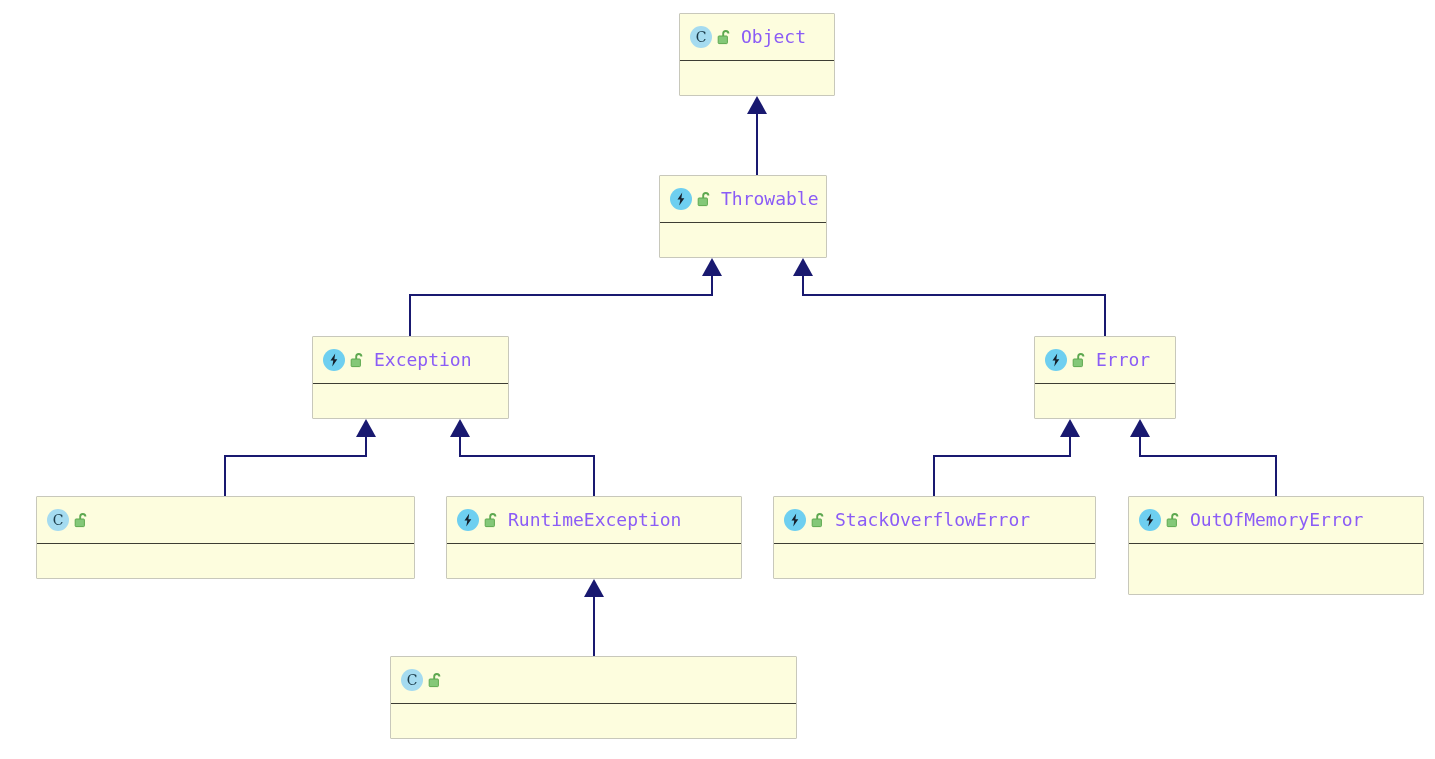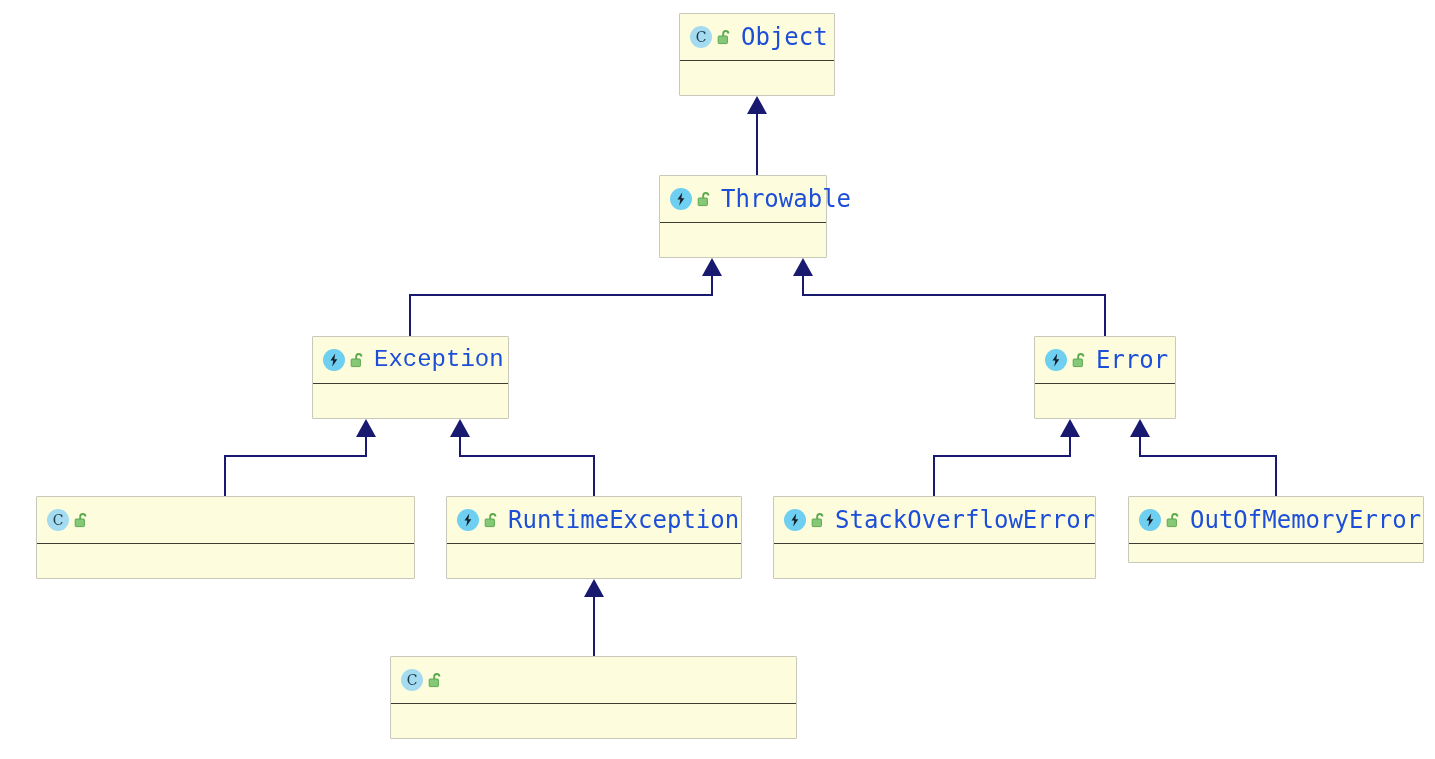--- a/index.html
+++ b/index.html
@@ -43,22 +43,22 @@
     padding: 0 13px 0 10px;
     border-bottom: 1px solid #3d3d33;
     box-sizing: border-box;
     white-space: nowrap;
   }
   .uml-body {
     height: 36px;
     box-sizing: border-box;
   }
   .uml-name {
-    font-size: 24px;
-    color: #1d4ed8;
+    font-size: 18px;
+    color: #8b5cf6;
     letter-spacing: 0px;
     line-height: 26px;
     padding-left: 9px;
   }
   
   .badge {
     width: 22px;
     height: 22px;
     border-radius: 50%;
     background: #add8f0;
@@ -148,21 +148,21 @@
             </svg>
           </span>
           <svg class="lock" viewBox="0 0 15 16">
             <path d="M6.2 7.2 V4.6 a2.6 2.6 0 0 1 5.2 0" fill="none" stroke="#5da84f" stroke-width="1.9"></path>
             <rect x="1.2" y="7.0" width="9.2" height="7.6" rx="0.8" fill="#84c878" stroke="#5da84f" stroke-width="1"></rect>
           </svg>
           <span class="uml-name">Throwable</span>
         </div>
         <div class="uml-body"></div>
       </div>
-      <div class="uml-class" style="left: 312px; top: 336px; width: 197px; height: 83px; font-family: Liberation Mono, monospace;">
+      <div class="uml-class" style="left: 312px; top: 336px; width: 197px; height: 83px;">
         <div class="uml-header">
           <span class="badge excep-badge">
             <svg class="bolt" viewBox="0 0 12 16" xmlns="http://www.w3.org/2000/svg">
               <path d="M7.4 0.6 L2.0 8.6 L5.2 8.6 L4.0 15.4 L9.8 7.0 L6.4 7.0 Z" fill="#16202b"></path>
             </svg>
           </span>
           <svg class="lock" viewBox="0 0 15 16">
             <path d="M6.2 7.2 V4.6 a2.6 2.6 0 0 1 5.2 0" fill="none" stroke="#5da84f" stroke-width="1.9"></path>
             <rect x="1.2" y="7.0" width="9.2" height="7.6" rx="0.8" fill="#84c878" stroke="#5da84f" stroke-width="1"></rect>
           </svg>
@@ -220,21 +220,21 @@
             </svg>
           </span>
           <svg class="lock" viewBox="0 0 15 16">
             <path d="M6.2 7.2 V4.6 a2.6 2.6 0 0 1 5.2 0" fill="none" stroke="#5da84f" stroke-width="1.9"></path>
             <rect x="1.2" y="7.0" width="9.2" height="7.6" rx="0.8" fill="#84c878" stroke="#5da84f" stroke-width="1"></rect>
           </svg>
           <span class="uml-name">StackOverflowError</span>
         </div>
         <div class="uml-body"></div>
       </div>
-      <div class="uml-class" style="left: 1128px; top: 496px; width: 296px; height: 67px;">
+      <div class="uml-class" style="left: 1128px; top: 496px; width: 296px; height: 99px;">
         <div class="uml-header">
           <span class="badge excep-badge">
             <svg class="bolt" viewBox="0 0 12 16" xmlns="http://www.w3.org/2000/svg">
               <path d="M7.4 0.6 L2.0 8.6 L5.2 8.6 L4.0 15.4 L9.8 7.0 L6.4 7.0 Z" fill="#16202b"></path>
             </svg>
           </span>
           <svg class="lock" viewBox="0 0 15 16">
             <path d="M6.2 7.2 V4.6 a2.6 2.6 0 0 1 5.2 0" fill="none" stroke="#5da84f" stroke-width="1.9"></path>
             <rect x="1.2" y="7.0" width="9.2" height="7.6" rx="0.8" fill="#84c878" stroke="#5da84f" stroke-width="1"></rect>
           </svg>

